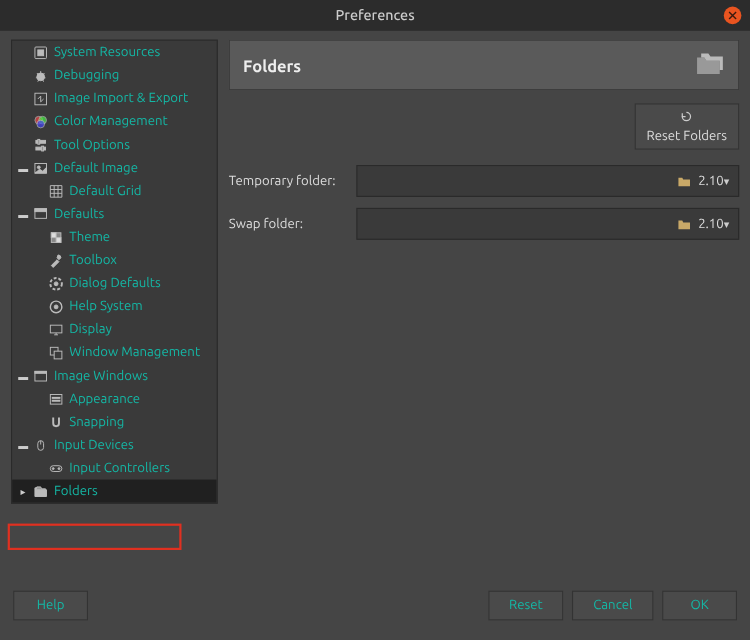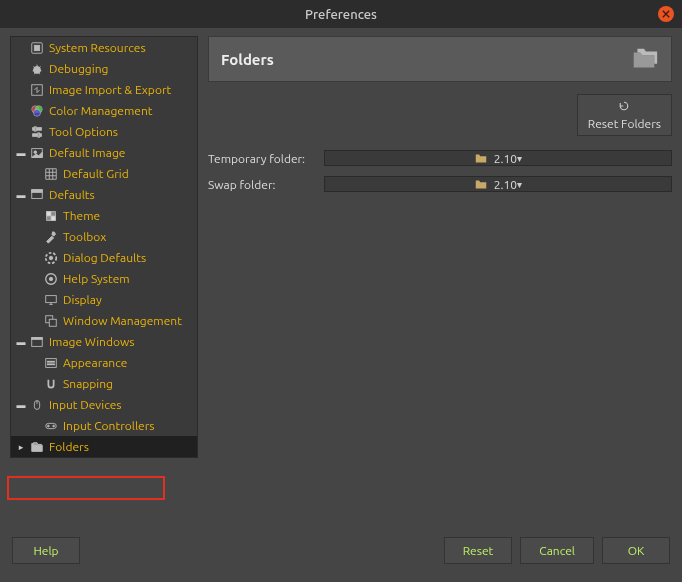--- a/index.html
+++ b/index.html
@@ -8,40 +8,40 @@
 .titlebar-title { font-weight: 500; color: #ccc; font-size: 13px; }
 .close-btn { position: absolute; right: 8px; width: 16px; height: 16px; border-radius: 50%; background: #e95420; display: flex; align-items: center; justify-content: center; cursor: pointer; }
 .close-btn svg { width: 8px; height: 8px; }
 .main { display: flex; height: 498px; padding: 8px 10px 0 10px; gap: 10px; }
 .sidebar { width: 188px; background: #3a3a3a; border: 1px solid #2a2a2a; overflow: hidden; }
 .tree-item { display: flex; align-items: center; height: 21px; padding-left: 4px; cursor: pointer; white-space: nowrap; }
 .tree-item.selected { background: #202020; }
 .tree-item .expander { width: 12px; height: 12px; display: inline-flex; align-items: center; justify-content: center; margin-right: 2px; font-size: 9px; color: #ccc; }
 .tree-item .ico { width: 16px; height: 16px; margin-right: 4px; display: inline-flex; align-items: center; justify-content: center; }
 .tree-item .ico svg { width: 14px; height: 14px; fill: #bbb; stroke: #bbb; }
-.tree-item .lbl { color: #eab308; font-size: 12px; }
+.tree-item .lbl { color: #14b8a6; font-size: 12px; }
 .indent-1 { padding-left: 18px; }
 .indent-2 { padding-left: 32px; }
 .highlight-box { position: absolute; border: 2px solid #e03020; pointer-events: none; }
 .content { flex: 1; display: flex; flex-direction: column; }
 .header-panel { background: #5a5a5a; height: 46px; display: flex; align-items: center; justify-content: space-between; padding: 0 12px; border: 1px solid #3a3a3a; }
 .header-title { font-size: 15px; font-weight: 600; color: #eee; }
 .header-icon svg { width: 30px; height: 30px; fill: #aaa; }
 .reset-row { display: flex; justify-content: flex-end; margin-top: 12px; }
 .reset-btn { background: #4a4a4a; border: 1px solid #333; color: #ddd; padding: 5px 10px; cursor: pointer; display: flex; align-items: center; gap: 5px; font-size: 12px; flex-direction: column; }
 .reset-btn svg { width: 12px; height: 12px; fill: #ccc; }
 .form { margin-top: 14px; }
 .form-row { display: flex; align-items: center; margin-bottom: 10px; gap: 8px; }
 .form-label { width: 108px; color: #ddd; font-size: 12px; }
-.form-select { flex: 1; background: #3a3a3a; border: 1px solid #2a2a2a; height: 16px; display: flex; align-items: center; justify-content: center; padding: 0 8px; cursor: pointer; }
+.form-select { flex: 1; background: #3a3a3a; border: 1px solid #2a2a2a; height: 29px; display: flex; align-items: center; justify-content: flex-end; padding: 0 8px; cursor: pointer; }
 .form-select .val { display: flex; align-items: center; gap: 6px; color: #ddd; font-size: 12px; }
 .form-select .val svg { width: 14px; height: 14px; fill: #c9a968; }
 .form-select .chev { color: #ccc; font-size: 10px; }
 .footer { height: 48px; display: flex; justify-content: space-between; align-items: center; padding: 0 12px; }
-.btn { background: #4a4a4a; border: 1px solid #333; color: #bef264; padding: 6px 18px; cursor: pointer; font-size: 12px; min-width: 68px; }
+.btn { background: #4a4a4a; border: 1px solid #333; color: #14b8a6; padding: 6px 18px; cursor: pointer; font-size: 12px; min-width: 68px; }
 .footer-right { display: flex; gap: 8px; }
 .sidebar-wrap { position: relative; }
 </style>
 </head>
 <body>
 
 <div class="titlebar">
   <span class="titlebar-title">Preferences</span>
   <div class="close-btn">
     <svg viewBox="0 0 10 10">

